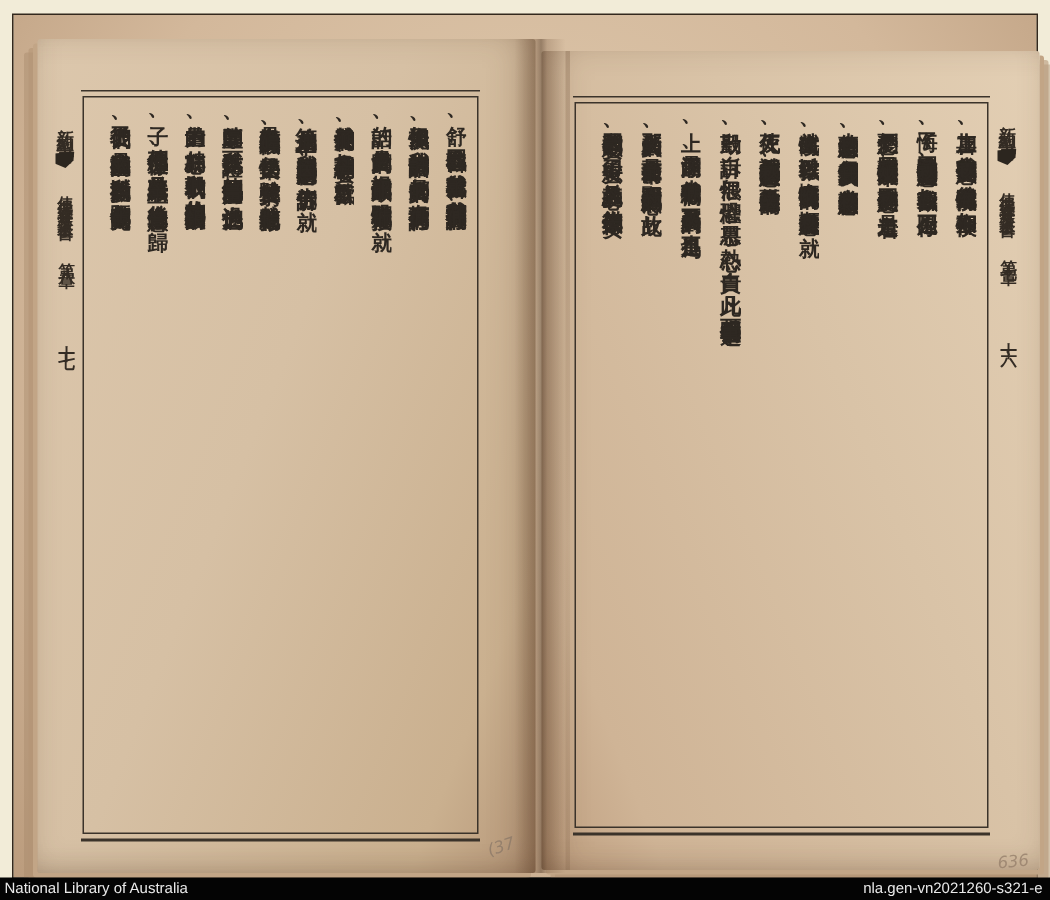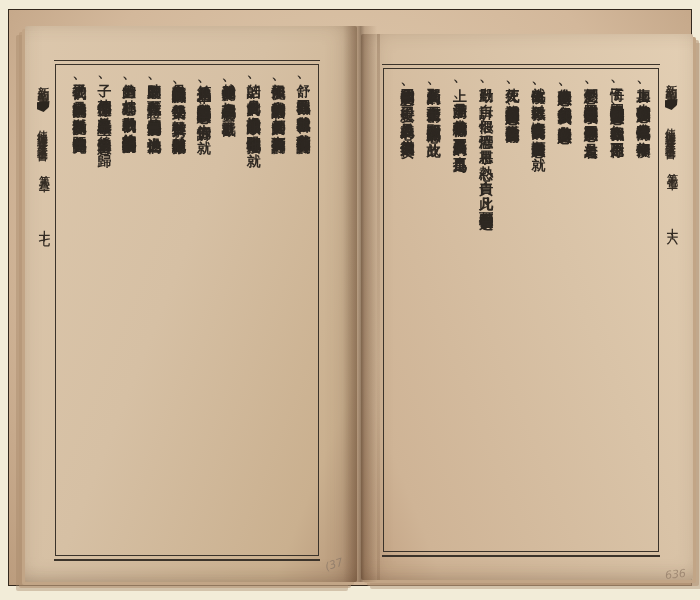--- a/index.html
+++ b/index.html
@@ -101,13 +101,17 @@
         <div class="m-text m-title">使徒保羅達哥林多人後書</div>
         <div class="m-text m-chapter">第七章</div>
         <div class="m-text m-page">十六</div>
       </div>
       <div class="pencil pencil-right">636</div>
     </div>
 
     <div class="gutter"></div>
   </div>
 
+  <div class="bar">
+    <span class="bar-left">National Library of Australia</span>
+    <span class="bar-right">nla.gen-vn2021260-s321-e</span>
+  </div>
 </div>
 
 </body></html>

